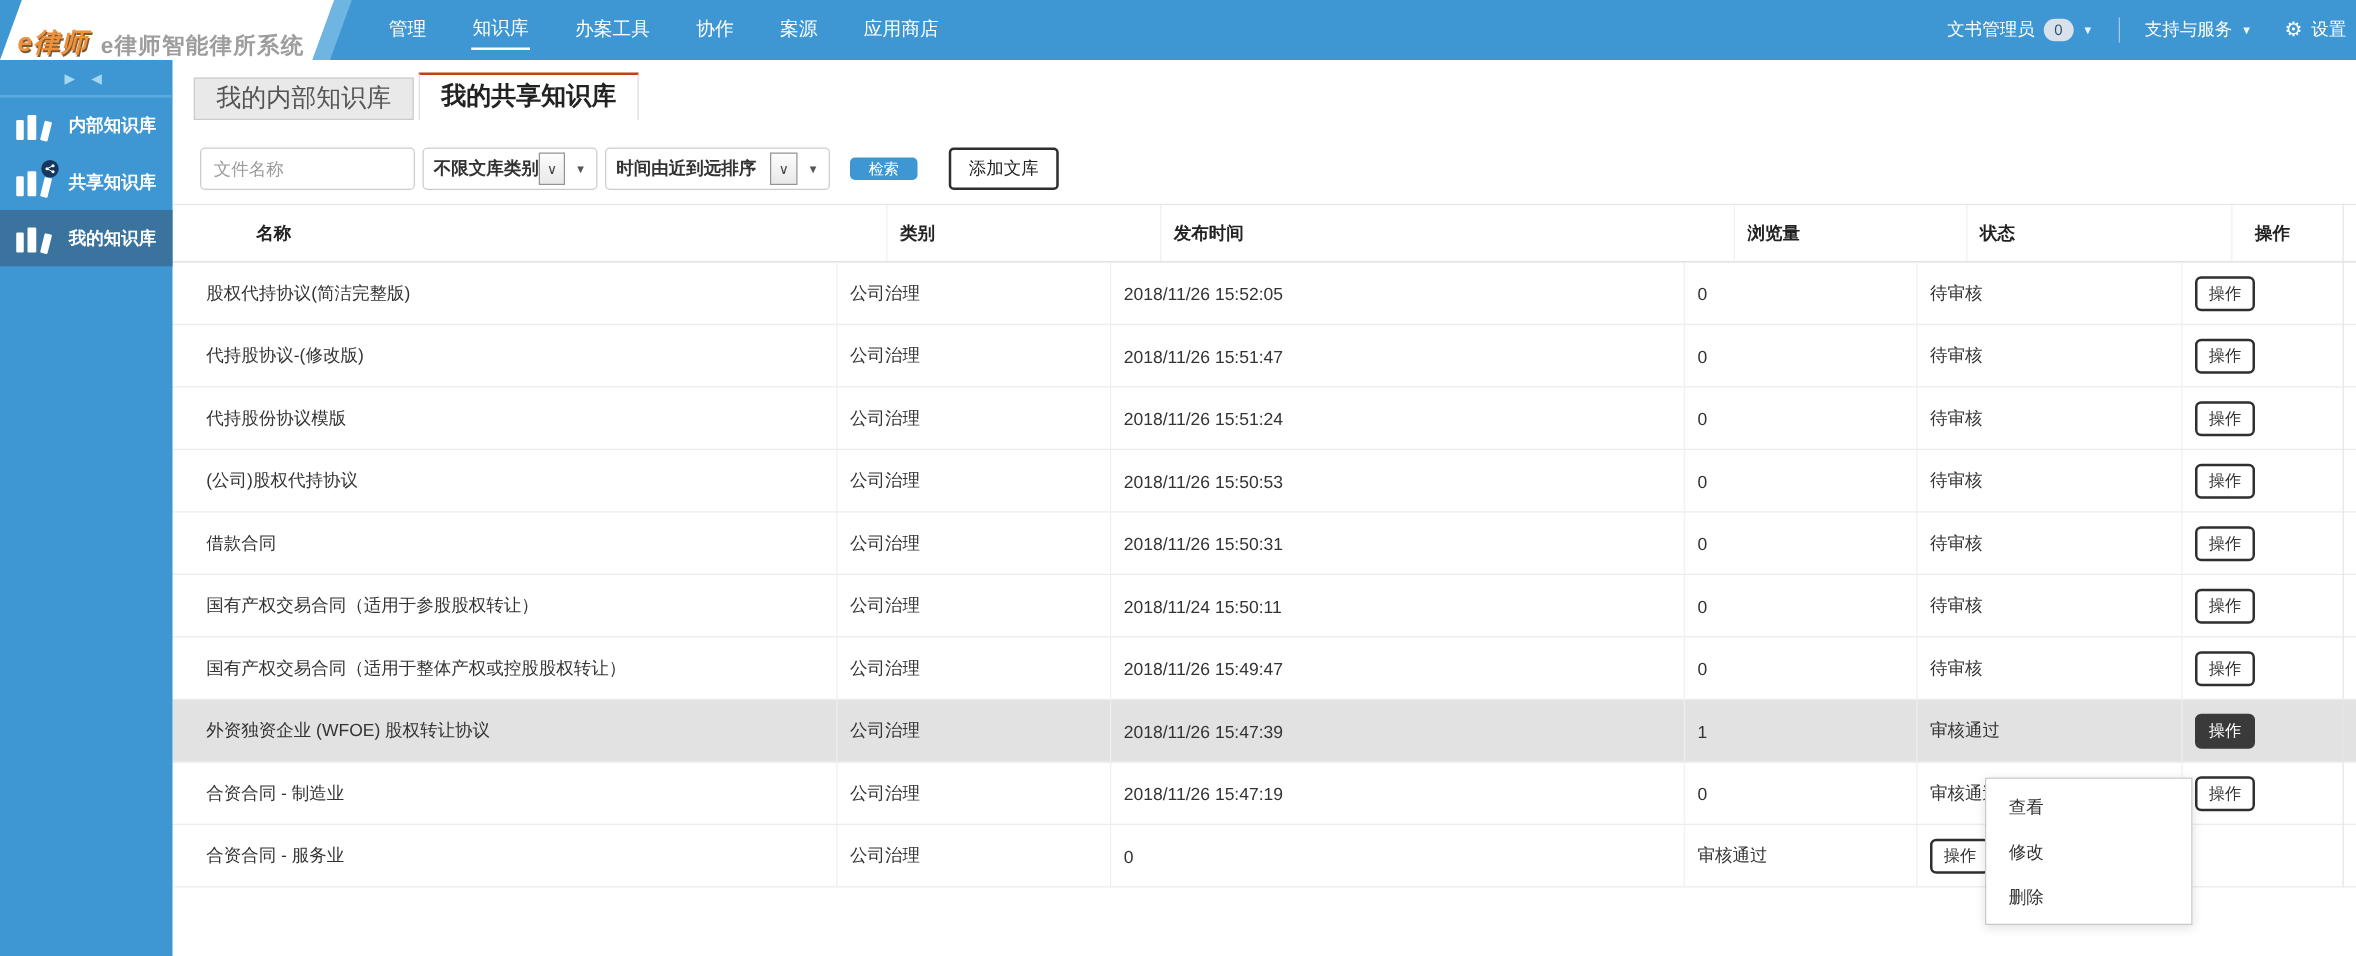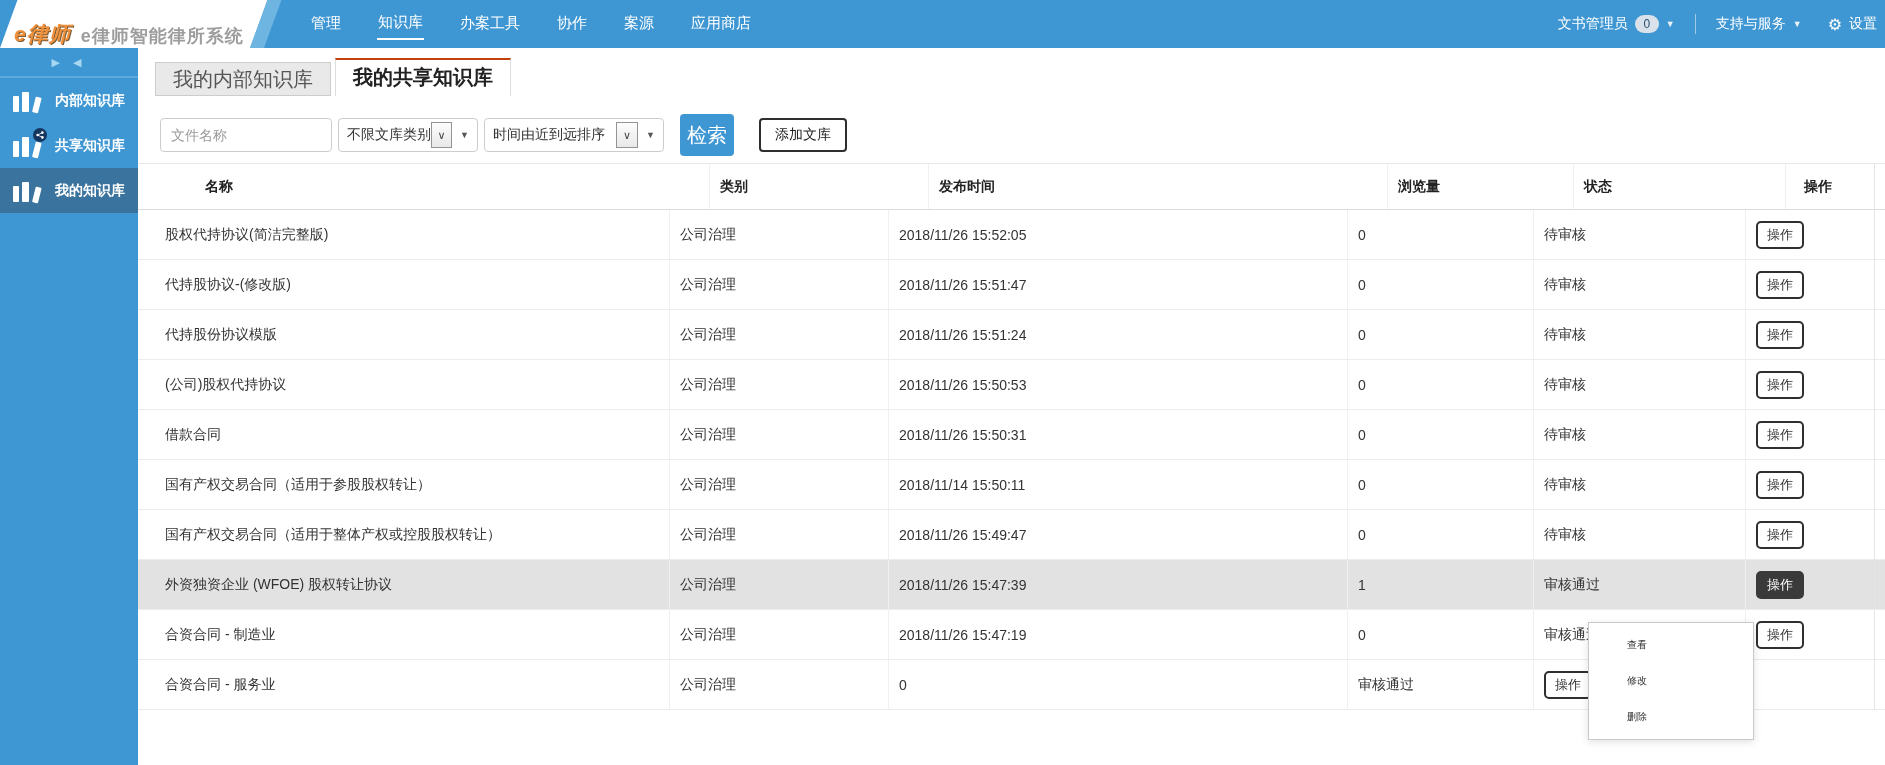--- a/index.html
+++ b/index.html
@@ -57,27 +57,27 @@
 
   
   .filter-row { display:flex; align-items:center; margin:22px 0 0 22px; height:34px; }
   .f-input { width:172px; height:34px; border:1px solid #ccc; border-radius:4px; padding:0 10px;
     font-size:14px; color:#333; outline:none; font-family:inherit; }
   .f-input::placeholder { color:#9a9a9a; }
   .selgroup { height:34px; border:1px solid #ccc; border-radius:4px; background:#fff;
     display:inline-flex; align-items:center; margin-left:6px; cursor:pointer; }
   .selgroup.cat { width:140px; }
   .selgroup.sort { width:180px; margin-right:16px; }
-  .sel-label { font-size:14px; color:#333; padding-left:8px; white-space:nowrap; }
+  .sel-label { font-size:14px; color:#333; padding-left:8px; white-space:nowrap;font-weight:bold; }
   .native-box { margin-left:auto; width:22px; height:26px; border:1px solid #949494;
     background:linear-gradient(#fdfdfd,#e8e8e8); display:flex; align-items:center; justify-content:center;
     font-size:11px; color:#444; }
   .sel-caret { font-size:9px; color:#555; padding:0 8px; }
-  .btn-search { width:54px; height:42px; background:#3e97d3; color:#fff; border:none; border-radius:4px;
-    font-size:20px; cursor:pointer; margin-right:25px; font-family:inherit; }
+  .btn-search { width:54px; height:18px; background:#3e97d3; color:#fff; border:none; border-radius:4px;
+    font-size:12px; cursor:pointer; margin-right:25px; font-family:inherit; }
   .btn-add { height:34px; padding:0 14px; background:#fff; color:#222; border:2px solid #2e2e2e;
     border-radius:4px; font-size:14px; cursor:pointer; font-family:inherit; }
 
   
   .table { margin-top:11px; position:relative; }
   .thead,.trow { display:grid; grid-template-columns:531px 219px 459px 186px 212px 1fr; align-items:stretch; }
   .thead { height:47px; border-top:1px solid #e8e8e8; border-bottom:1px solid #dcdcdc; }
   .thead > div { display:flex; align-items:center; font-weight:bold; font-size:14px; color:#222;margin-left:40px; }
   .trow { height:50px; border-bottom:1px solid #ececec; }
   .trow > div { display:flex; align-items:center; font-size:14px; color:#333; overflow:hidden; white-space:nowrap; }
@@ -88,21 +88,21 @@
   .thead > .c-act { padding-left:18px; }
   .trow.hl { background:#e2e2e2; }
   .op-btn { border:2px solid #2f2f2f; border-radius:5px; background:#fff; color:#333;
     padding:3px 9px; font-size:13px; cursor:pointer; font-family:inherit; }
   .op-btn.dark { background:#3a3a3a; border-color:#3a3a3a; color:#fff; }
   .right-line { position:absolute; left:1736px; top:0; width:1px; height:547px; background:#e5e5e5; }
 
   
   .context-menu { position:absolute; left:1588px; top:622px; width:166px; background:#fff;
     border:1px solid #c9c9c9; box-shadow:0 2px 8px rgba(0,0,0,.12); padding:4px 0; z-index:30; }
-  .menu-item { height:36px; line-height:36px; padding-left:38px; font-size:10px; color:#333; cursor:pointer; }
+  .menu-item { height:36px; line-height:36px; padding-left:18px; font-size:14px; color:#333; cursor:pointer; }
 </style>
 </head>
 <body>
 
 <div class="header">
   <div class="logo-area"></div>
   <div class="logo-wedge"></div>
   <div class="logo-inner">
     <span class="logo-badge">e律师</span>
     <span class="logo-text">e律师智能律所系统</span>
@@ -252,21 +252,21 @@
           <div>2018/11/26 15:50:31</div>
           <div>0</div>
           <div>待审核</div>
           <div class="c-act">
             <button class="op-btn">操作</button>
           </div>
         </div>
         <div class="trow">
           <div class="c-name">国有产权交易合同（适用于参股股权转让）</div>
           <div>公司治理</div>
-          <div>2018/11/14 15:50:11</div>
+          <div>2018/11/24 15:50:11</div>
           <div>0</div>
           <div>待审核</div>
           <div class="c-act">
             <button class="op-btn">操作</button>
           </div>
         </div>
         <div class="trow">
           <div class="c-name">国有产权交易合同（适用于整体产权或控股股权转让）</div>
           <div>公司治理</div>
           <div>2018/11/26 15:49:47</div>

